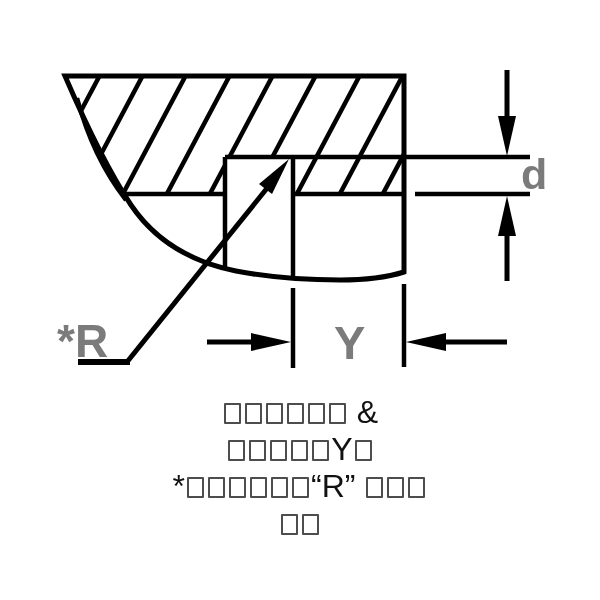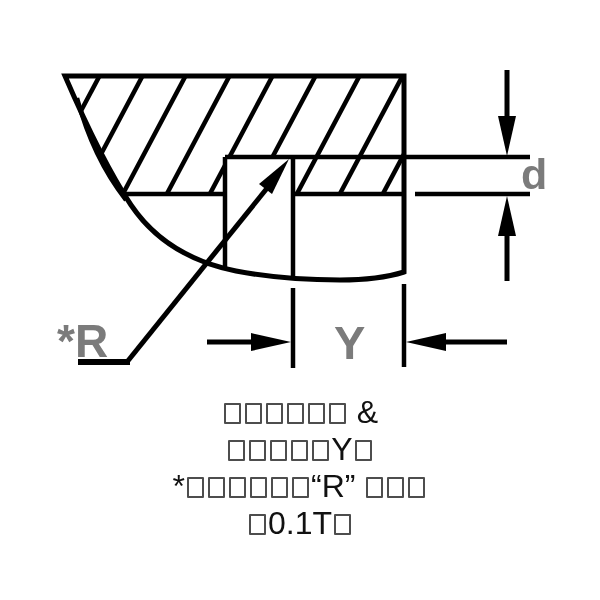--- a/index.html
+++ b/index.html
@@ -101,16 +101,16 @@
 
     <text class="dim-label" x="521" y="189" font-size="43">d</text>
     <text class="dim-label" x="334" y="359" font-size="47">Y</text>
     <text class="dim-label" x="57" y="357" font-size="46">*R</text>
   </svg>
 
   <div class="caption" id="caption-block">
       <div class="caption-line"><span class="glyph-box"></span><span class="glyph-box"></span><span class="glyph-box"></span><span class="glyph-box"></span><span class="glyph-box"></span><span class="glyph-box"></span><span> &amp;</span></div>
       <div class="caption-line"><span class="glyph-box"></span><span class="glyph-box"></span><span class="glyph-box"></span><span class="glyph-box"></span><span class="glyph-box"></span><span>Y</span><span class="glyph-box"></span></div>
       <div class="caption-line"><span>*</span><span class="glyph-box"></span><span class="glyph-box"></span><span class="glyph-box"></span><span class="glyph-box"></span><span class="glyph-box"></span><span class="glyph-box"></span><span>“R” </span><span class="glyph-box"></span><span class="glyph-box"></span><span class="glyph-box"></span></div>
-      <div class="caption-line"><span class="glyph-box"></span><span>0.1T</span><span class="glyph-box"></span></div>
+      <div class="caption-line"><span class="glyph-box"></span><span class="glyph-box"></span></div>
     </div>
 
 </div>
 
 </body></html>

